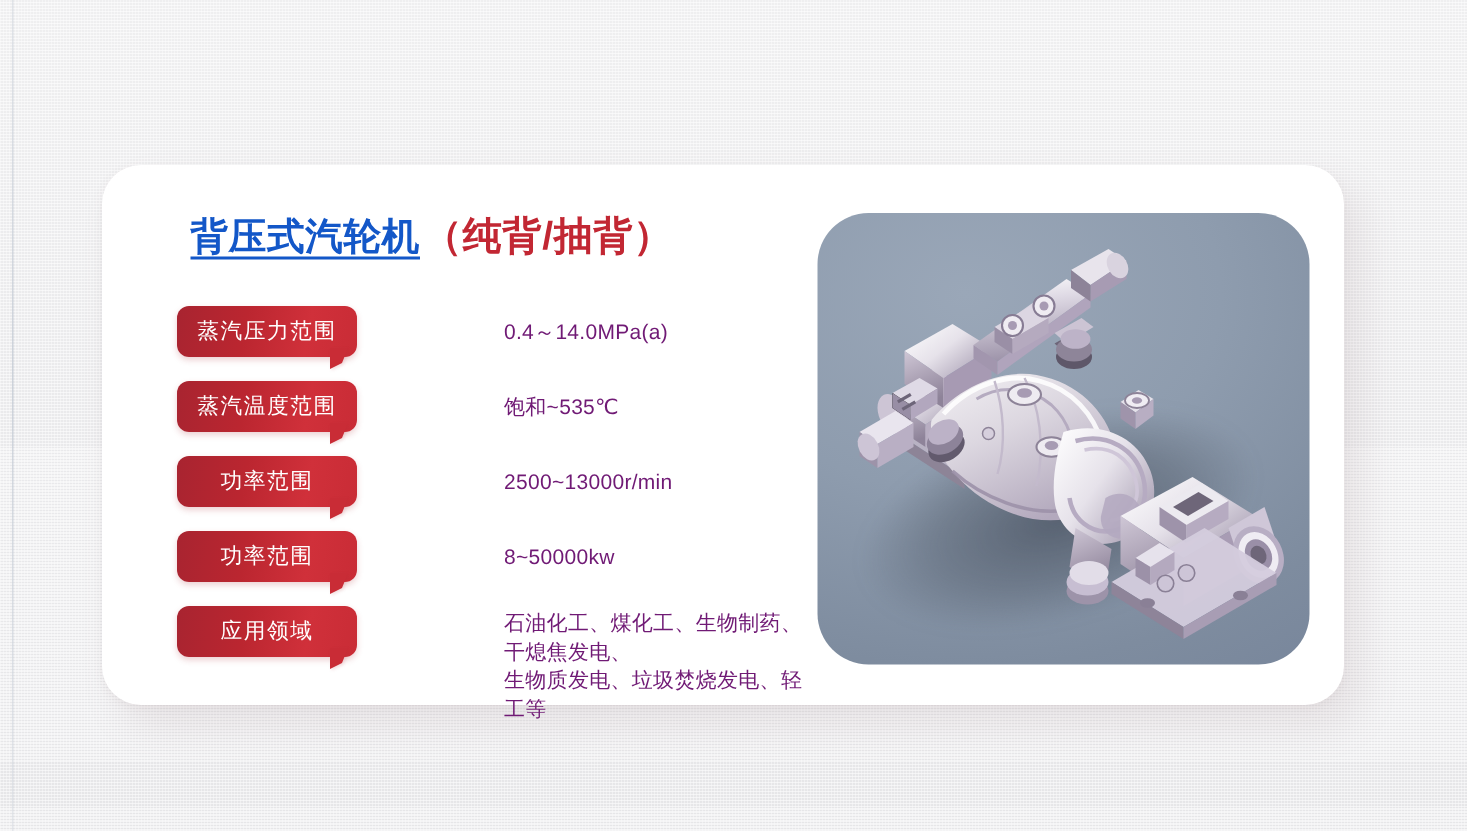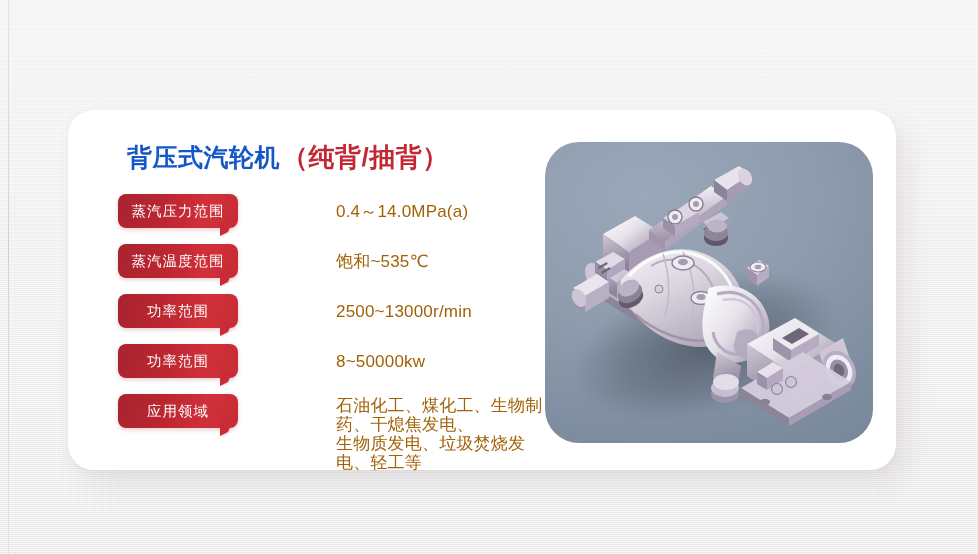--- a/index.html
+++ b/index.html
@@ -112,38 +112,39 @@
     position: absolute;
     left: 59px;
     top: 34px;
     white-space: nowrap;
     line-height: 1;
   }
   .title-blue {
     font-size: 25px;
     font-weight: bold;
     color: #1357c8;
+    text-decoration: underline;
     text-underline-offset: 5px;
     text-decoration-thickness: 2px;
     letter-spacing: .5px;
     margin-top: 12px;
   }
   .title-red {
     font-size: 26px;
     font-weight: bold;
     color: #c22733;
     letter-spacing: .5px;
     margin-left: 2px;
   }
 
   
   .specs {
     position: absolute;
     left: 50px;
-    top: 82px;
+    top: 92px;
     width: 430px;
   }
   .spec-row {
     position: relative;
     height: 50px;
   }
 
   .bubble {
     position: absolute;
     left: 0;
@@ -179,22 +180,22 @@
     border-top: 10px solid #c92c36;
     border-bottom: 4px solid transparent;
     border-bottom-right-radius: 3px;
     filter: drop-shadow(1px 1px 1px rgba(170,40,50,.15));
   }
 
   .spec-value {
     position: absolute;
     left: 218px;
     top: 0;
-    font-size: 17px;
-    color: #a16207;
+    font-size: 14px;
+    color: #701a75;
     line-height: 19px;
     white-space: pre-line;
     letter-spacing: .2px;
   }
   .spec-row.single .spec-value { top: 10px; }
   .spec-row.multi  .spec-value { top: 4px; }
 
   
   .img-panel {
     position: absolute;

